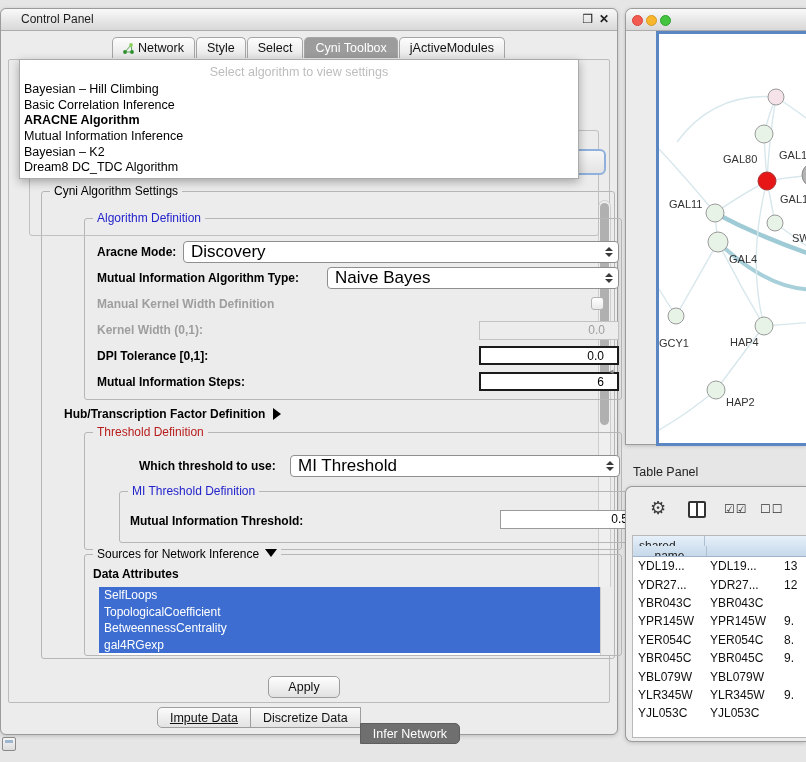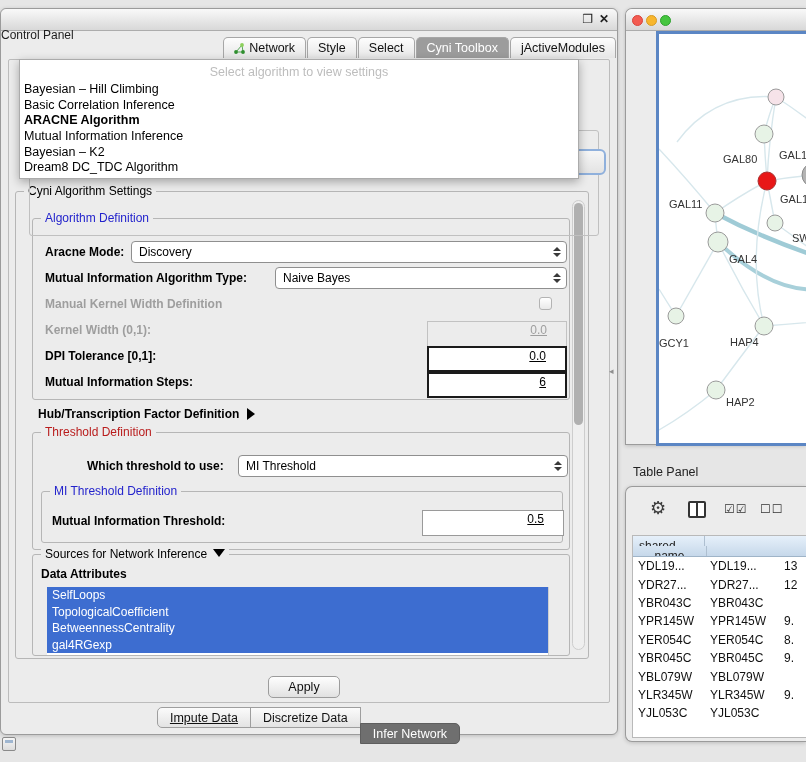--- a/index.html
+++ b/index.html
@@ -13,27 +13,27 @@
   .win {
     position:absolute; background:#ececec;
     border:1px solid #9b9b9b; border-radius:7px;
     box-shadow:0 1px 4px rgba(0,0,0,.18);
   }
   .titlebar {
     position:absolute; top:0; left:0; right:0; height:22px;
     background:linear-gradient(#f9f9f9,#d8d8d8);
     border-bottom:1px solid #acacac; border-radius:6px 6px 0 0;
   }
-  .titlebar .title { font-size:12px; color:#1d1d1d; line-height:21px; padding-left:0;margin-top:16px; }
+  .titlebar .title { font-size:12px; color:#1d1d1d; line-height:21px; padding-left:20px; }
   .win-btn { position:absolute; top:3px; font-size:12px; color:#222; line-height:15px; }
 
   
   #control-panel { left:0; top:8px; width:618px; height:727px; border-radius:6px; }
 
-  #cp-tabbar { position:absolute; top:28px; left:0; right:0; display:flex; justify-content:flex-end; align-items:flex-end; z-index:6; }
+  #cp-tabbar { position:absolute; top:28px; left:0; right:0; display:flex; justify-content:center; align-items:flex-end; z-index:6; }
   .tab {
     height:21px; line-height:20px; padding:0 10px; font-size:12.5px; color:#111;
     background:linear-gradient(#fdfdfd,#e6e6e6);
     border:1px solid #a6a6a6; border-bottom:none; border-radius:5px 5px 0 0; margin-right:1px;
     display:flex; align-items:center; gap:4px;
   }
   .tab.active { background:#9c9c9c; color:#fff; }
   .tab-icon { display:inline-flex; }
 
   #cp-content {
@@ -49,40 +49,40 @@
   #algo-popup {
     position:absolute; left:18px; top:50px; width:560px; height:120px;
     background:#fff; border:1px solid #ababab; box-shadow:0 3px 9px rgba(0,0,0,.3); z-index:50;
     padding-top:2px;
   }
   #algo-popup .placeholder { text-align:center; color:#bdbdbd; font-size:12.5px; height:20px; line-height:20px; }
   .algo-option { font-size:12.5px; color:#000; height:15.7px; line-height:15.7px; padding-left:4px; white-space:nowrap; }
   .algo-option.selected { font-weight:bold; }
 
   
-  .group { position:absolute; border:1px solid #b6b6b6; border-radius:3px; }
+  .group { position:absolute; border:1px solid #b6b6b6; border-radius:3px;margin-left:26px; }
   .group-title { position:absolute; top:-8px; left:8px; background:#ececec; padding:0 4px; font-size:12px; color:#000; white-space:nowrap; }
   .group-title.blue { color:#2323cc; }
   .group-title.green { color:#b91c1c; }
 
   #cyni-group { left:14px; top:182px; width:574px; height:468px; }
 
   #cyni-scrollbar { position:absolute; top:8px; right:3px; bottom:8px; width:13px; background:#efefef; border:1px solid #cdcdcd; border-radius:7px; }
   #cyni-scroll-thumb { position:absolute; top:2px; left:1px; width:9px; height:222px; background:#b0b0b0; border-radius:5px; }
 
   .lbl { position:absolute; font-size:12px; font-weight:bold; color:#000; white-space:nowrap; }
   .lbl.disabled { color:#9e9e9e; }
 
   .combo { position:absolute; height:22px; background:#fff; border:1px solid #8f8f8f; border-radius:4px; }
-  .combo .combo-text { font-size:12px; line-height:20px; padding-left:7px; color:#000; }
+  .combo .combo-text { font-size:17px; line-height:20px; padding-left:7px; color:#000; }
   .combo .arrows { position:absolute; right:4px; top:0; bottom:0; width:10px; display:flex; flex-direction:column; justify-content:center; align-items:center; gap:2px; }
   .arr-up { width:0; height:0; border-left:4px solid transparent; border-right:4px solid transparent; border-bottom:4px solid #3a3a3a; }
   .arr-down { width:0; height:0; border-left:4px solid transparent; border-right:4px solid transparent; border-top:4px solid #3a3a3a; }
 
-  .field { position:absolute; background:#fff; border:1px solid #9a9a9a; font-size:12px; color:#000; text-align:right; padding:0 19px; height:26px; line-height:17px;text-decoration:underline; }
+  .field { position:absolute; background:#fff; border:1px solid #9a9a9a; font-size:12px; color:#000; text-align:right; padding:0 13px; height:19px; line-height:17px; }
   .field.strong { border:2px solid #1b1b1b; }
   .field.disabled { background:#ececec; color:#9e9e9e; border-color:#c2c2c2; }
 
   .checkbox { position:absolute; width:13px; height:13px; border:1px solid #b3b3b3; border-radius:3px; background:linear-gradient(#ffffff,#e9e9e9); }
 
   #algo-def { left:16px; top:26px; width:538px; height:182px; }
   #thresh-group { left:16px; top:240px; width:538px; height:118px; }
   #mi-def-group { position:absolute; left:8px; top:58px; width:522px; height:52px; border:1px solid #b6b6b6; border-radius:3px; }
   #sources-group { left:16px; top:362px; width:538px; height:102px; }
 

